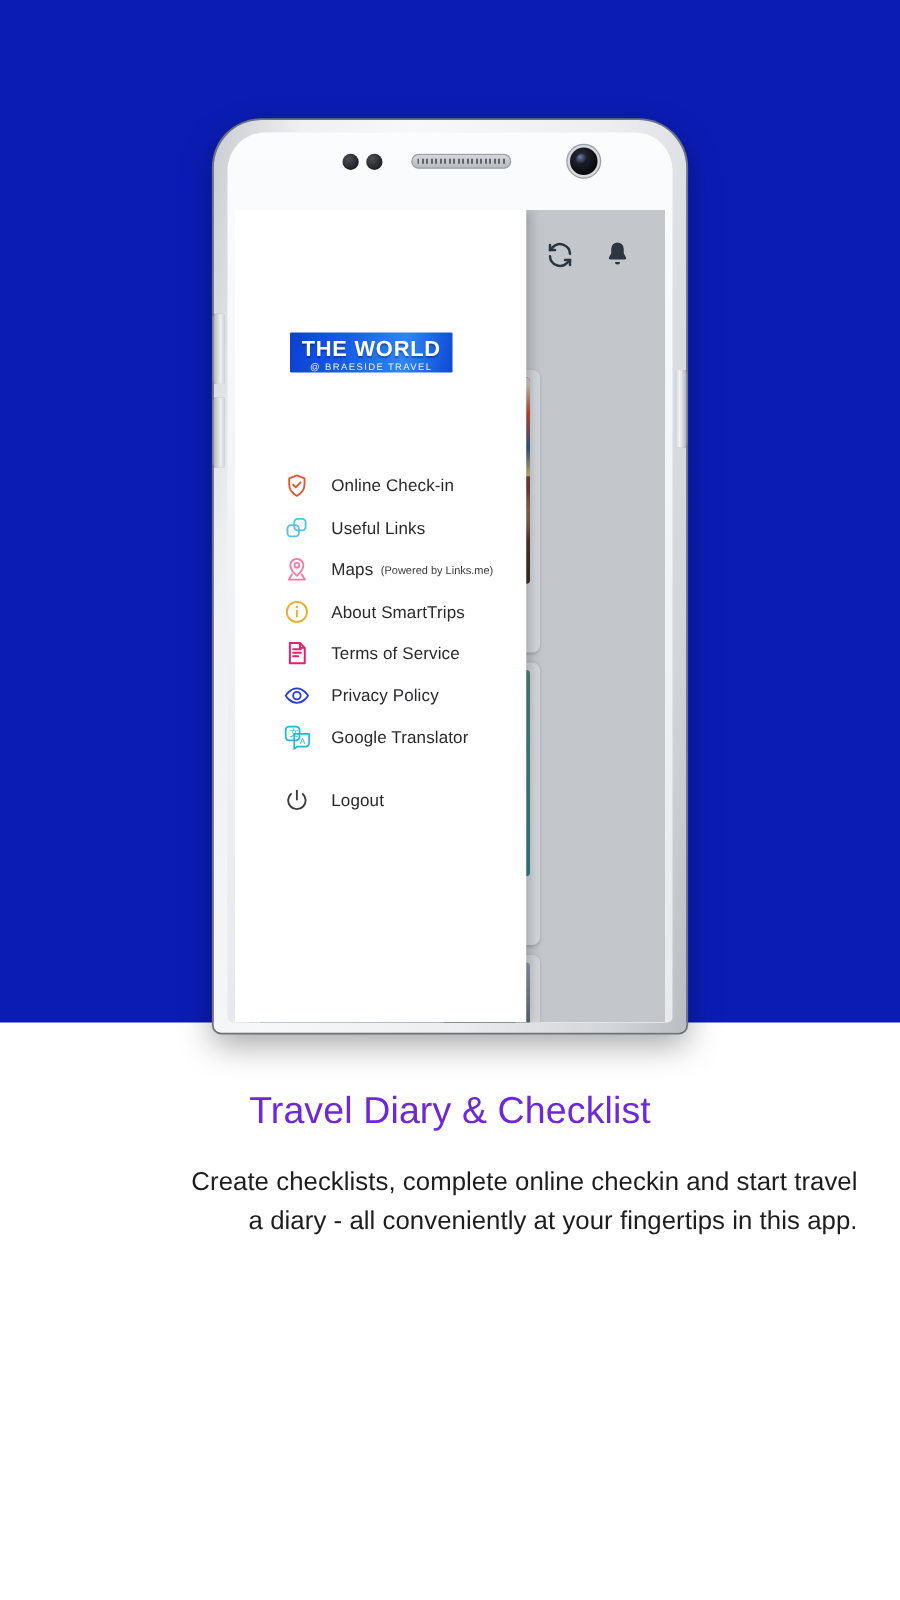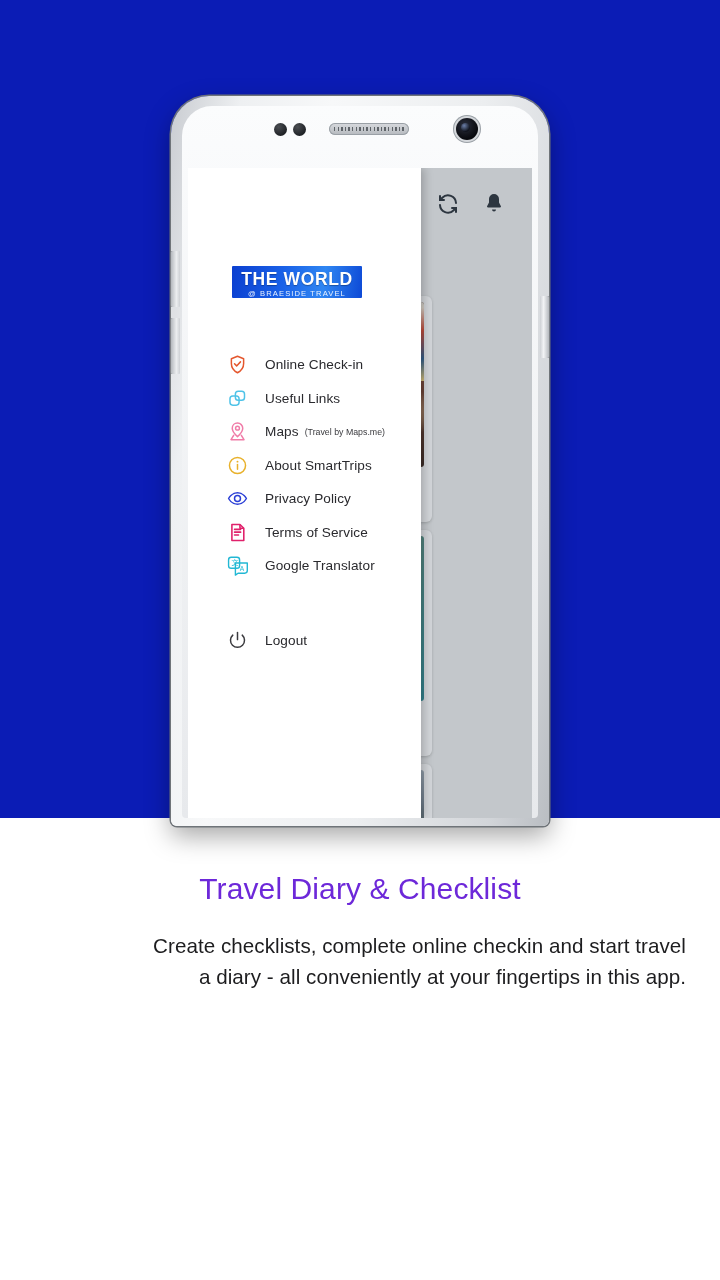--- a/index.html
+++ b/index.html
@@ -189,21 +189,21 @@
     line-height:1;
   }
   .logo-top {
     font-size:17.5px; font-weight:700; color:#ffffff; letter-spacing:.6px;
     text-shadow:0 1px 1px rgba(0,0,0,.3);
   }
   .logo-bot {
     font-size:7.6px; font-weight:400; color:#eaf2ff; letter-spacing:1.1px; margin-top:2px;
   }
 
-  .menu { position:absolute; left:0; top:180px; width:233px; }
+  .menu { position:absolute; left:0; top:204px; width:233px; }
   .menu-item {
     display:flex; align-items:center; height:33.5px; padding-left:38px;
   }
   .mi-icon { width:22px; height:22px; flex:0 0 22px; display:flex; align-items:center; justify-content:center; }
   .mi-icon svg { width:21px; height:21px; }
   .mi-label {
     margin-left:17px; font-size:13.6px; color:#2a2a2e; letter-spacing:.1px; white-space:nowrap;
   }
   .mi-sub { font-size:8.8px; color:#3a3a3e; margin-left:6px; }
 
@@ -367,53 +367,53 @@
 
             <div class="menu-item">
               <span class="mi-icon">
                 <svg viewBox="0 0 24 24" fill="none" stroke="#F07CA8" stroke-width="1.7" stroke-linecap="round" stroke-linejoin="round">
                   <path d="M12 2.4c-3.4 0-6 2.6-6 5.9 0 4.2 6 9.6 6 9.6s6-5.4 6-9.6c0-3.3-2.6-5.9-6-5.9z"></path>
                   <circle cx="12" cy="8.2" r="2.2"></circle>
                   <path d="M7.6 16.4 4.6 21.4h14.8l-3-5"></path>
                 </svg>
               </span>
               <span class="mi-label">Maps</span>
-              <span class="mi-sub">(Travel by Maps.me)</span>
+              <span class="mi-sub">(Powered by Links.me)</span>
             </div>
 
             <div class="menu-item">
               <span class="mi-icon">
                 <svg viewBox="0 0 24 24" fill="none" stroke="#E8B12B" stroke-width="1.7" stroke-linecap="round">
                   <circle cx="12" cy="12" r="9.2"></circle>
                   <path d="M12 10.8v5.4"></path>
                     <circle cx="12" cy="7.6" r="1.1" fill="#E8B12B" stroke="none"></circle>
                 </svg>
               </span>
               <span class="mi-label">About SmartTrips</span>
             </div>
 
             <div class="menu-item">
               <span class="mi-icon">
-                <svg viewBox="0 0 24 24" fill="none" stroke="#2B3FD6" stroke-width="1.7" stroke-linecap="round" stroke-linejoin="round">
-                  <path d="M1.8 12S5.6 5.4 12 5.4 22.2 12 22.2 12 18.4 18.6 12 18.6 1.8 12 1.8 12z"></path>
-                  <circle cx="12" cy="12" r="3.4"></circle>
-                </svg>
-              </span>
-              <span class="mi-label">Privacy Policy</span>
-            </div>
-
-            <div class="menu-item">
-              <span class="mi-icon">
                 <svg viewBox="0 0 24 24" fill="none" stroke="#E0216B" stroke-width="1.8" stroke-linejoin="round">
                   <path d="M5.6 2.8h9.2l4.4 4.4v14H5.6z"></path>
                   <path d="M14.8 2.8v4.4h4.4" fill="none"></path>
                   <path d="M8.6 8.4h7M8.6 11.6h7M8.6 14.8h4.6" stroke-linecap="round"></path>
                 </svg>
               </span>
               <span class="mi-label">Terms of Service</span>
+            </div>
+
+            <div class="menu-item">
+              <span class="mi-icon">
+                <svg viewBox="0 0 24 24" fill="none" stroke="#2B3FD6" stroke-width="1.7" stroke-linecap="round" stroke-linejoin="round">
+                  <path d="M1.8 12S5.6 5.4 12 5.4 22.2 12 22.2 12 18.4 18.6 12 18.6 1.8 12 1.8 12z"></path>
+                  <circle cx="12" cy="12" r="3.4"></circle>
+                </svg>
+              </span>
+              <span class="mi-label">Privacy Policy</span>
             </div>
 
             <div class="menu-item">
               <span class="mi-icon">
                 <svg viewBox="0 0 24 24" fill="none" stroke="#22B8D4" stroke-width="1.6" stroke-linejoin="round">
                   <rect x="1.8" y="2.6" width="12.6" height="12.6" rx="3"></rect>
                   <path d="M9.6 9.2h13.6a0 0 0 0 1 0 0v8.6a3 3 0 0 1-3 3h-7.6l-3 2.2v-2.2a0 0 0 0 1 0 0z" fill="none"></path>
                   <text x="5.2" y="11.6" font-size="8.4" fill="#22B8D4" stroke="none" font-family="Liberation Sans, sans-serif">文</text>
                   <text x="14.6" y="18.6" font-size="7.6" fill="#22B8D4" stroke="none" font-family="Liberation Sans, sans-serif">A</text>
                 </svg>

